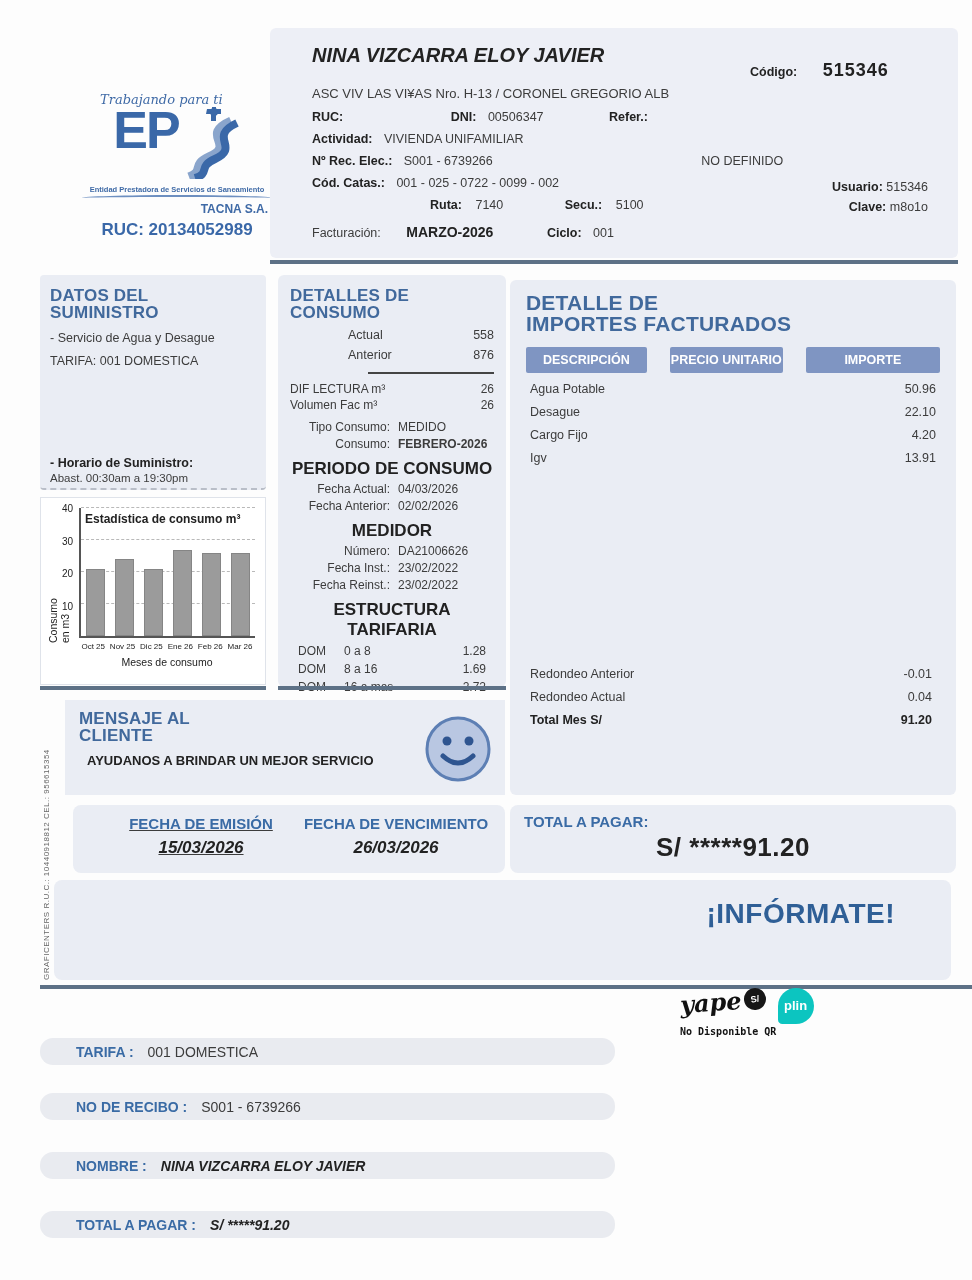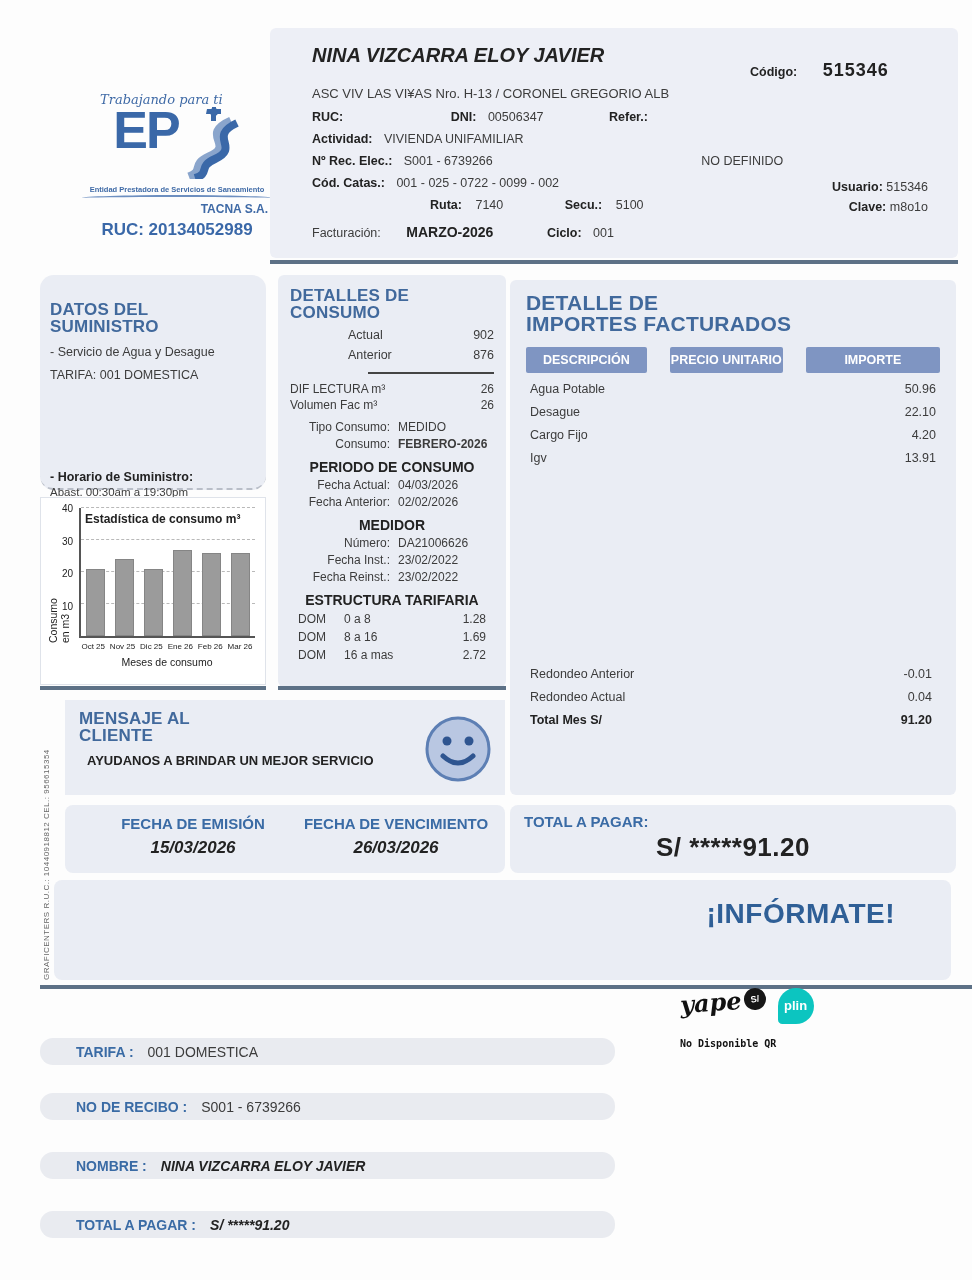--- a/index.html
+++ b/index.html
@@ -24,21 +24,21 @@
   .hp { position:absolute; font-size:12.5px; white-space:nowrap; }
   .b { font-weight:bold; }
   #client-name { left:42px; top:16px; font-size:20px; font-weight:bold; font-style:italic; color:#222; }
   #codigo-wrap { left:480px; top:32px; }
   #codigo-wrap .code-val { font-size:18px; font-weight:bold; color:#222; margin-left:22px; letter-spacing:1px; }
   #address-line { left:42px; top:58px; font-size:13px; }
   .lbl { font-weight:bold; color:#222; }
   .val { color:#3c3c3c; }
 
   
-  #suministro { position:absolute; left:40px; top:275px; width:226px; height:215px; padding:26px 10px; border-bottom:2px dashed #b9bec8; border-radius:14px; }
+  #suministro { position:absolute; left:40px; top:275px; width:226px; height:215px; padding:12px 10px; border-bottom:2px dashed #b9bec8; border-radius:4px; }
   .sec-title { color:#41699c; font-weight:bold; font-size:17px; line-height:1.02; letter-spacing:0.2px; }
   #suministro .line { font-size:12.5px; margin-top:9px; }
   #suministro .horario-l { font-weight:bold; color:#222; font-size:12.5px; margin-top:88px; }
   #suministro .horario-v { font-size:11.5px; margin-top:2px; }
 
   
   #chart-panel { position:absolute; left:40px; top:497px; width:226px; height:188px; background:#fff; border:1px solid #dfe3ea; }
   #chart-rule { position:absolute; left:40px; top:686px; width:226px; height:4px; background:#5d7186; }
   #chart { position:absolute; inset:0; }
   #plot { position:absolute; left:38px; top:10px; width:176px; height:130px; border-left:2px solid #555; border-bottom:2px solid #555; }
@@ -59,60 +59,60 @@
 
   
   #consumo { position:absolute; left:278px; top:275px; width:228px; height:412px; padding:12px 12px; }
   #consumo-rule { position:absolute; left:278px; top:686px; width:228px; height:4px; background:#5d7186; }
   .c-row { display:flex; justify-content:space-between; font-size:12.5px; margin-top:6px; }
   .c-row .k { margin-left:58px; }
   .c-sep { border-top:2px solid #444; margin:10px 0 8px 78px; }
   .c-row2 { display:flex; justify-content:space-between; font-size:12px; margin-top:2px; }
   .c-pair { display:flex; font-size:12px; margin-top:3px; }
   .c-pair .k { width:108px; text-align:right; padding-right:8px; }
-  .c-head { text-align:center; font-weight:bold; color:#222; font-size:14px; margin-top:8px; }
+  .c-head { text-align:center; font-weight:bold; color:#222; font-size:17px; margin-top:8px; }
   .t-row { display:grid; grid-template-columns:46px 1fr 52px; font-size:12px; margin-top:4px; padding:0 8px; }
   .t-row .p { text-align:right; }
 
   
   #importes { position:absolute; left:510px; top:280px; width:446px; height:515px; padding:12px 16px; }
   #importes .sec-title { font-size:21px; }
   #imp-headers { display:flex; gap:23px; margin-top:12px; }
   .imp-h { background:#7f95c2; color:#fff; font-weight:bold; font-size:12.5px; text-align:center; padding:6px 0; border-radius:2px; }
   .imp-h1 { width:125px; } .imp-h2 { width:117px; } .imp-h3 { width:139px; }
   .imp-row { display:flex; justify-content:space-between; font-size:12.5px; margin-top:9px; padding:0 4px; }
   #imp-bottom { position:absolute; left:16px; right:20px; top:378px; }
   .imp-row.total { font-weight:bold; color:#222; }
 
   
   #mensaje { position:absolute; left:65px; top:700px; width:440px; height:95px; padding:10px 14px; border-radius:0; }
   #mensaje .body { font-size:13px; font-weight:bold; color:#222; margin-top:8px; margin-left:8px; }
   #smiley { position:absolute; right:14px; top:16px; }
 
   
   .date-box { position:absolute; top:805px; height:68px; padding:10px 0; border-radius:8px; text-align:center; }
-  #emision { left:65px; width:256px; }
+  #emision { left:73px; width:256px;text-decoration:underline; }
   #vencimiento { left:287px; width:218px; }
   .date-box .dl { color:#3a6ba5; font-weight:bold; font-size:15px; }
   .date-box .dv { font-size:17px; font-weight:bold; font-style:italic; color:#222; margin-top:6px; }
   #total-box { position:absolute; left:510px; top:805px; width:446px; height:68px; padding:8px 14px; border-radius:8px; }
   #total-box .dl { color:#3a6ba5; font-weight:bold; font-size:15px; text-align:left; }
   #total-box .amount { font-size:26px; font-weight:bold; color:#222; text-align:center; margin-top:2px; letter-spacing:0.5px; }
 
   #informate { position:absolute; left:54px; top:880px; width:897px; height:100px; border-radius:8px; text-align:right; padding:18px 56px 0 0; }
   #informate .txt { color:#2f5f96; font-weight:bold; font-size:28px; letter-spacing:0.5px; }
 
   #bottom-rule { position:absolute; left:40px; top:985px; width:932px; height:4px; background:#5d7186; }
 
   
   #payment { position:absolute; left:680px; top:988px; width:180px; }
   #yape { font-family:"DejaVu Serif", serif; font-style:italic; font-weight:bold; font-size:24px; color:#111; display:inline-block; transform:rotate(-4deg); }
   #yape-badge { display:inline-block; width:22px; height:22px; border-radius:50%; background:#171717; color:#fff; font-size:9px; font-weight:bold; text-align:center; line-height:22px; vertical-align:top; margin-left:2px; transform:rotate(-10deg); }
   #plin { display:inline-block; width:36px; height:36px; border-radius:50% 50% 50% 12%; background:#0cc5c0; color:#fff; font-weight:bold; font-size:13px; text-align:center; line-height:36px; margin-left:12px; vertical-align:top; }
-  #qr-note { font-family:"DejaVu Sans Mono", monospace; font-size:10px; font-weight:bold; color:#111; margin-top:14px; }
+  #qr-note { font-family:"DejaVu Sans Mono", monospace; font-size:10px; font-weight:bold; color:#111; margin-top:2px; }
 
   
   .f-row { position:absolute; left:40px; width:575px; height:27px; background:#e9ebf0; border-radius:13px; display:flex; align-items:center; padding-left:36px; font-size:14px; }
   .f-row .fl { color:#3a6ba5; font-weight:bold; margin-right:14px; white-space:nowrap; }
   #f0 { top:1038px; } #f1 { top:1093px; } #f2 { top:1152px; } #f3 { top:1211px; }
   #f2 .fv { font-style:italic; font-weight:bold; color:#222; }
   #f3 .fv { font-style:italic; font-weight:bold; color:#222; }
 </style>
 </head>
 <body>
@@ -248,21 +248,21 @@
 
   <div id="side-text">GRAFICENTERS   R.U.C.: 10440918812  CEL.: 956615354</div>
 
   <div id="consumo" class="panel">
     <div class="sec-title">
       <div>DETALLES DE</div>
       <div>CONSUMO</div>
     </div>
     <div class="c-row">
       <span class="k">Actual</span>
-      <span>902</span>
+      <span>558</span>
     </div>
     <div class="c-row">
       <span class="k">Anterior</span>
       <span>876</span>
     </div>
     <div class="c-sep"></div>
     <div class="c-row2">
       <span>DIF LECTURA m³</span>
       <span>26</span>
     </div>

